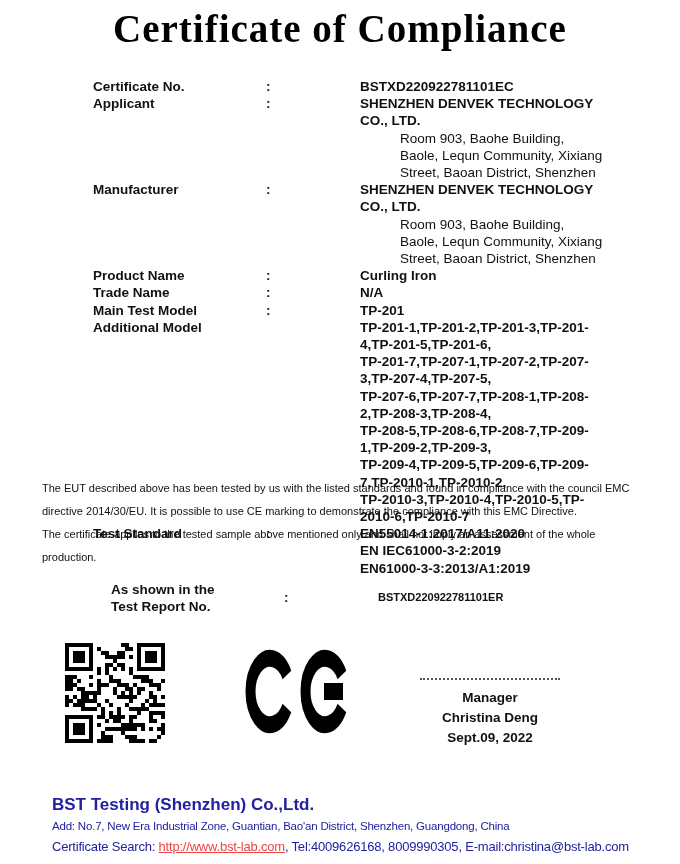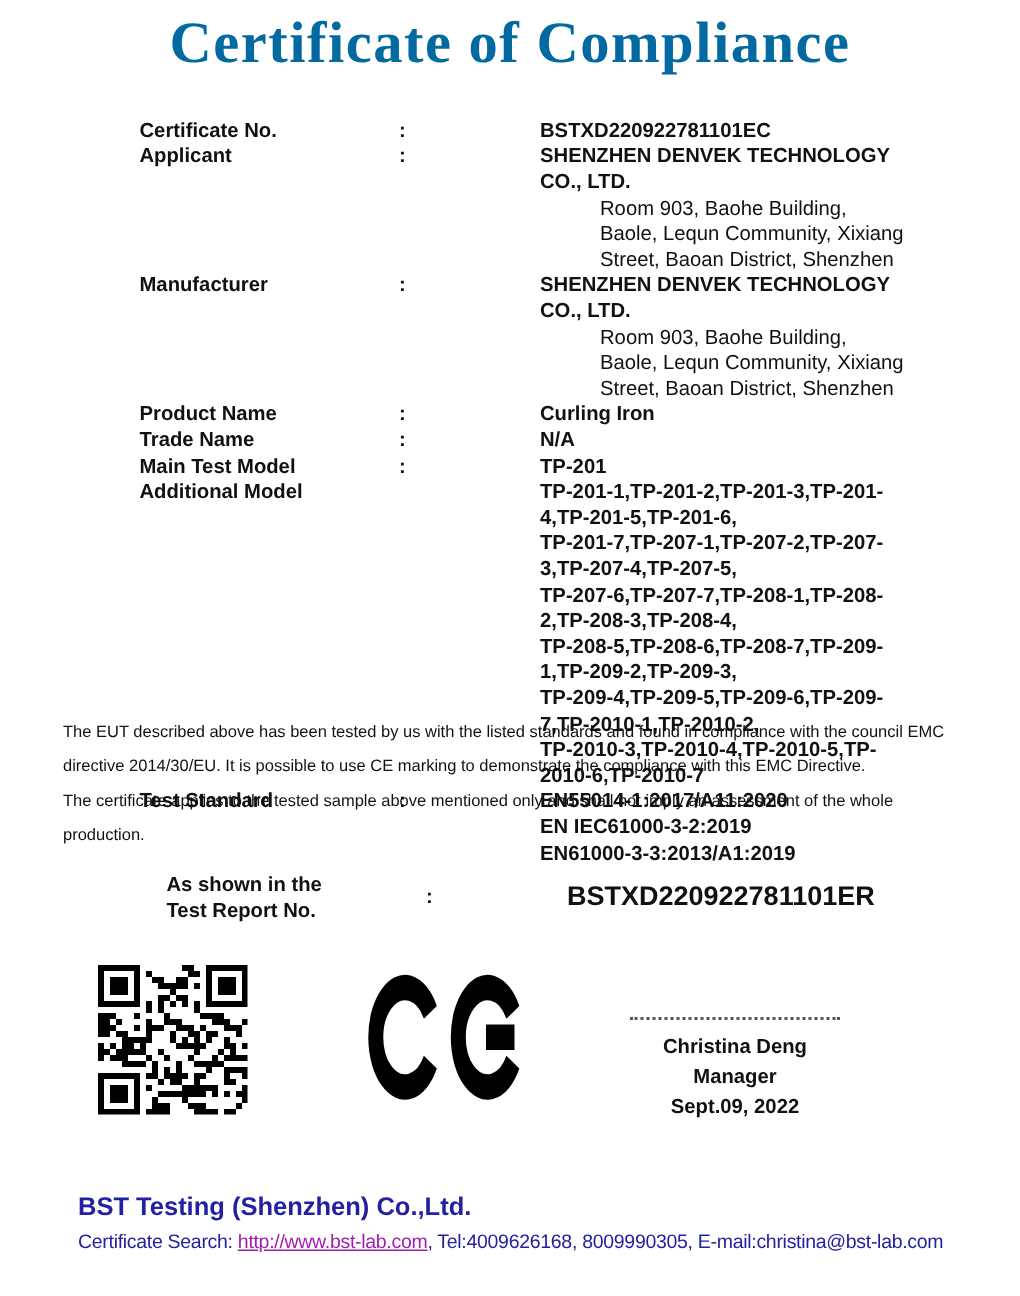--- a/index.html
+++ b/index.html
@@ -12,21 +12,21 @@
     overflow:hidden;
   }
   
   .cert-title{
     position:absolute;top:6px;left:0;right:0;
     text-align:center;
     font-family:"Liberation Serif","DejaVu Serif",serif;
     font-weight:bold;
     font-size:39px;
     letter-spacing:1px;
-    color:#0369a1;
+    color:#000000;
     margin:0;
   }
   
   .info-table{
     position:absolute;top:78px;left:93px;width:510px;
     font-size:13.5px;line-height:17.2px;
   }
   .row{display:flex;align-items:flex-start;gap:38px;}
   .row.center{align-items:center;}
   .lbl{width:135px;font-weight:bold;flex:0 0 135px;}
@@ -50,21 +50,21 @@
   }
   .dotline{
     width:140px;height:0;margin:0 auto 8px auto;
     border-bottom:2px dotted #555;
   }
   
   .footer{position:absolute;left:52px;top:795px;width:600px;color:#2121a2;}
   .footer .company{font-size:17px;font-weight:bold;margin:0 0 5px 0;}
   .footer .addr-line{font-size:11.5px;letter-spacing:-0.2px;margin:0 0 7px 0;}
   .footer .search-line{font-size:13px;letter-spacing:-0.2px;margin:0;}
-  .footer a{color:#a21caf;}
+  .footer a{color:#ef4444;}
 </style>
 </head>
 <body>
 
 <div class="page">
 
   <h1 class="cert-title">Certificate of Compliance</h1>
 
   <div class="info-table">
 
@@ -134,21 +134,21 @@
         <div>EN61000-3-3:2013/A1:2019</div>
       </div>
     </div>
 
     <div class="row center report-row">
       <div class="lbl">
         <div>As shown in the</div>
         <div>Test Report No.</div>
       </div>
       <div class="col">:</div>
-      <div class="val b" style="font-size:18px;">BSTXD220922781101ER</div>
+      <div class="val b" style="font-size:11px;">BSTXD220922781101ER</div>
     </div>
 
   </div>
 
   <div class="statement">
     <p>The EUT described above has been tested by us with the listed standards and found in compliance with the council EMC directive 2014/30/EU. It is possible to use CE marking to demonstrate the compliance with this EMC Directive.</p>
     <p>The certificate applies to the tested sample above mentioned only and shall not imply an assessment of the whole production.</p>
   </div>
 
   <div class="qr">
@@ -452,27 +452,28 @@
   <div class="ce">
     <svg viewBox="0 0 210 100" width="105" height="85" preserveAspectRatio="none" fill="none" stroke="#000" stroke-width="20" stroke-linecap="butt">
       <path d="M 83.8 30.5 A 39 39 0 1 0 83.8 69.5"></path>
       <path d="M 193.8 30.5 A 39 39 0 1 0 193.8 69.5"></path>
       <path d="M 158 50 H 196"></path>
     </svg>
   </div>
 
   <div class="sign">
     <div class="dotline"></div>
+    <div>Manager</div>
     <div>Christina Deng</div>
-    <div>Manager</div>
     <div>Sept.09, 2022</div>
   </div>
 
   <div class="footer">
     <p class="company">BST Testing (Shenzhen) Co.,Ltd.</p>
+    <p class="addr-line">Add: No.7, New Era Industrial Zone, Guantian, Bao'an District, Shenzhen, Guangdong, China</p>
     <p class="search-line">
       <span>Certificate Search:</span>
       <a href="#">http://www.bst-lab.com</a><span>,</span>
       <span>Tel:4009626168, 8009990305, E-mail:christina@bst-lab.com</span>
     </p>
   </div>
 
 </div>
 
 </body></html>

